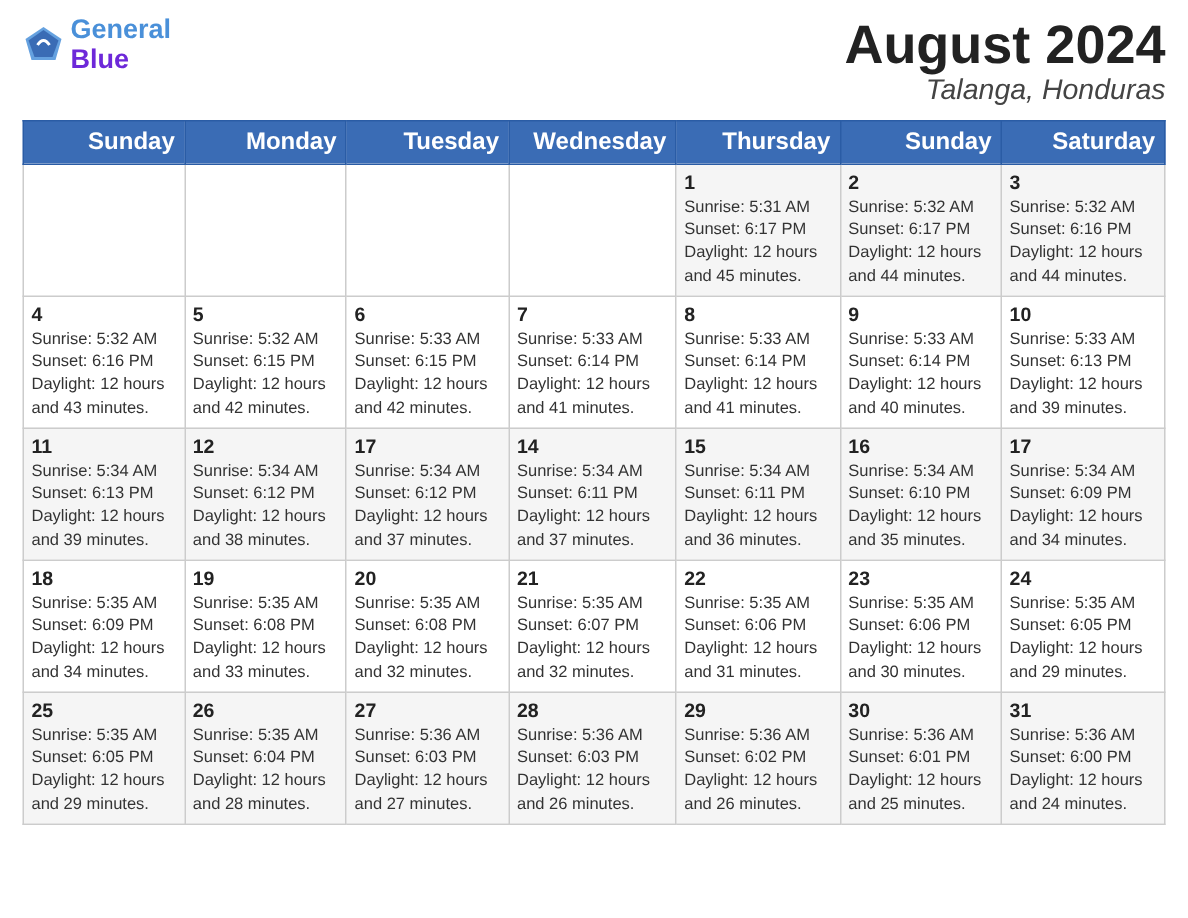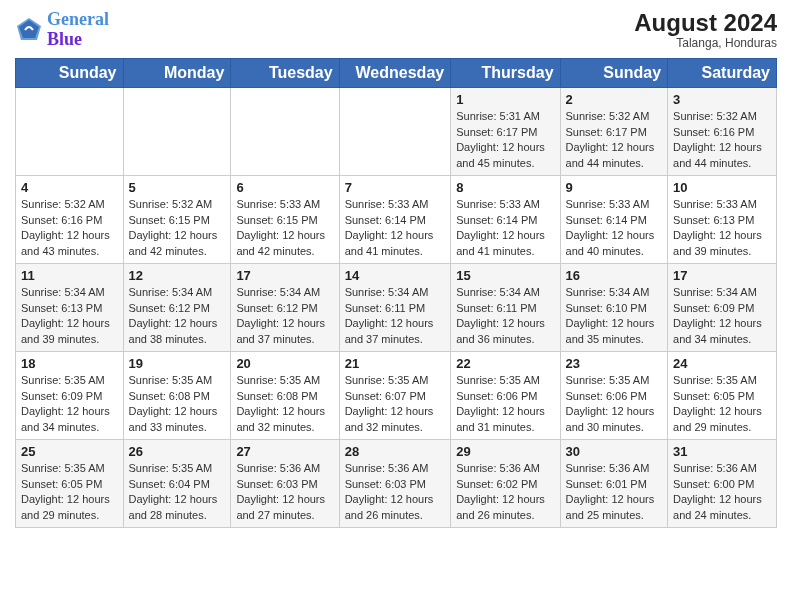--- a/index.html
+++ b/index.html
@@ -24,41 +24,41 @@
     .logo {
       display: flex;
       align-items: center;
       gap: 4px;
     }
     .logo-text {
       font-size: 18px;
       font-weight: bold;
       color: #1a3a5c;
       line-height: 1.1;
-      font-family: Liberation Serif, serif;
     }
     .logo-text span {
       color: #4a90d9;
     }
     .logo-icon {
       width: 28px;
       height: 28px;
     }
     .title-block {
       text-align: right;
     }
     .month-title {
-      font-size: 24px;
+      font-size: 36px;
       font-weight: bold;
       color: #222;
       line-height: 1.1;
     }
     .subtitle {
-      font-size: 12px;
+      font-size: 19px;
       color: #444;
+      font-style: italic;
     }
     table {
       width: 100%;
       border-collapse: collapse;
       font-size: 10.5px;
     }
     thead tr th {
       background: #3a6cb5;
       color: #fff;
       text-align: right;

